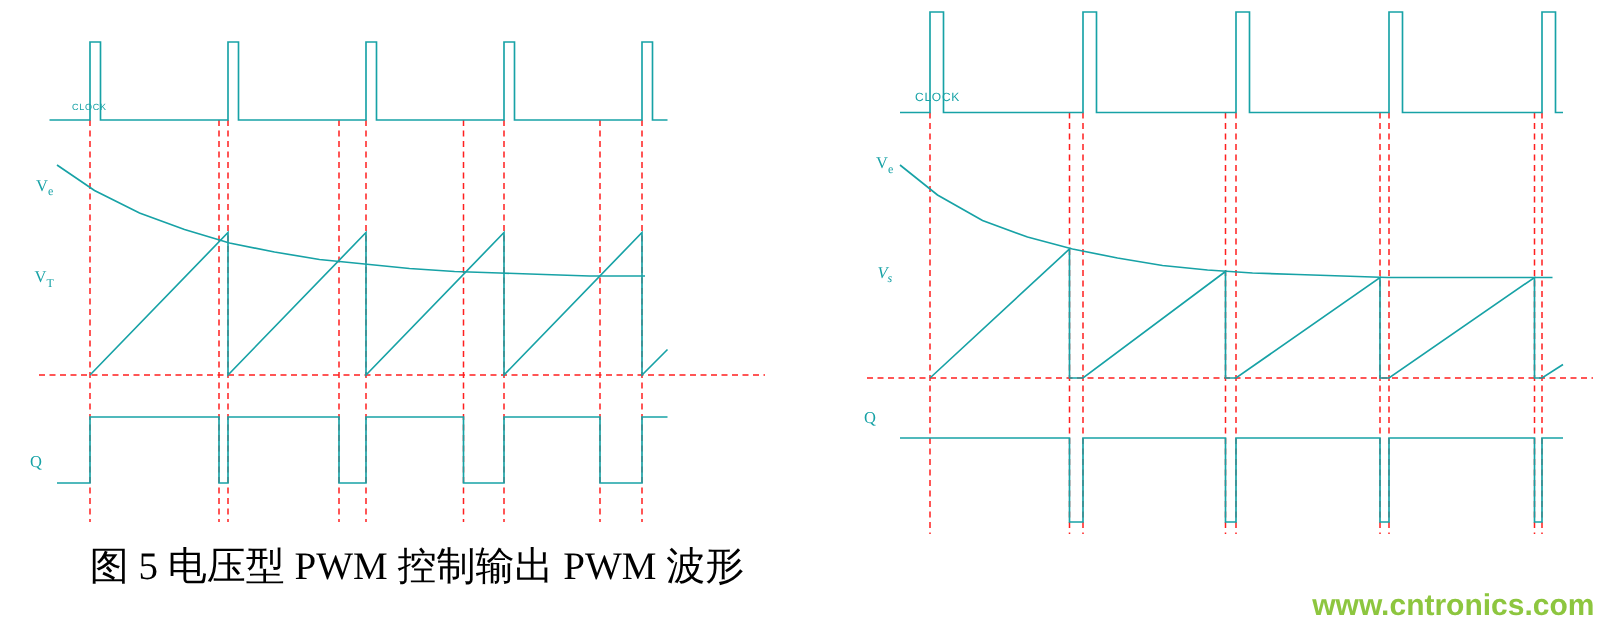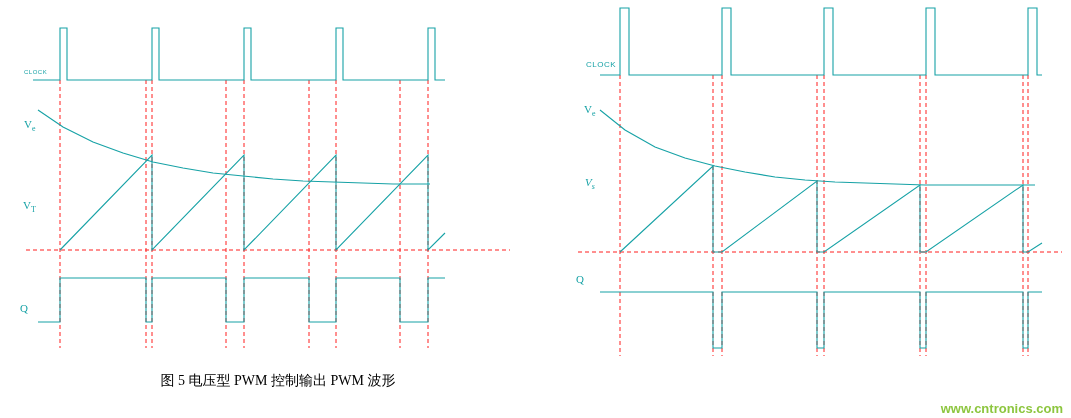--- a/index.html
+++ b/index.html
@@ -22,38 +22,38 @@
   .plot{position:relative;height:360px;}
   .plot svg{display:block;}
   .wave{fill:none;stroke:var(--waveform);stroke-width:1.1;stroke-linejoin:miter;}
   .guide{fill:none;stroke:var(--guide);stroke-width:1;stroke-dasharray:4 3;}
   .lbl{
     position:absolute;color:var(--waveform);
     font-family:"Liberation Serif","DejaVu Serif",serif;
     font-size:11px;line-height:1;white-space:nowrap;
   }
   .lbl sub{font-size:8px;line-height:1;}
-  .lbl-clock{font-size:6px;letter-spacing:.5px;font-family:"Liberation Sans",sans-serif;}
+  .lbl-clock{font-size:6px;letter-spacing:.5px;font-family:"Liberation Sans",sans-serif;margin-left:24px;}
   .fig-left  .lbl-clock{left:6px;top:69px;}
   .fig-left  .lbl-ve{left:6px;top:119px;}
-  .fig-left  .lbl-vr{left:5px;top:200px;}
+  .fig-left  .lbl-vr{left:5px;top:180px;}
   .fig-left  .lbl-q{left:2px;top:303px;}
   .fig-right .lbl-clock{left:16px;top:61px;font-size:8px;}
   .fig-right .lbl-ve{left:14px;top:104px;}
   .fig-right .lbl-vr{left:15px;top:177px;font-style:italic;}
   .fig-right .lbl-q{left:6px;top:274px;}
   figcaption{
-    margin-top:12px;text-align:center;
-    font-size:14px;color:var(--caption);
+    text-align:center;
+    font-size:26px;color:var(--caption);
     font-family:"Liberation Serif","DejaVu Serif",serif;
     white-space:nowrap;
   }
   .watermark{
     position:absolute;right:8px;bottom:2px;
-    font-size:13px;font-weight:600;color:var(--watermark);
+    font-size:20px;font-weight:600;color:var(--watermark);
     font-family:"Liberation Sans","DejaVu Sans",sans-serif;
   }
 </style>
 </head>
 <body>
 
 <div class="canvas">
 
   <figure class="fig fig-left">
     <div class="plot">

